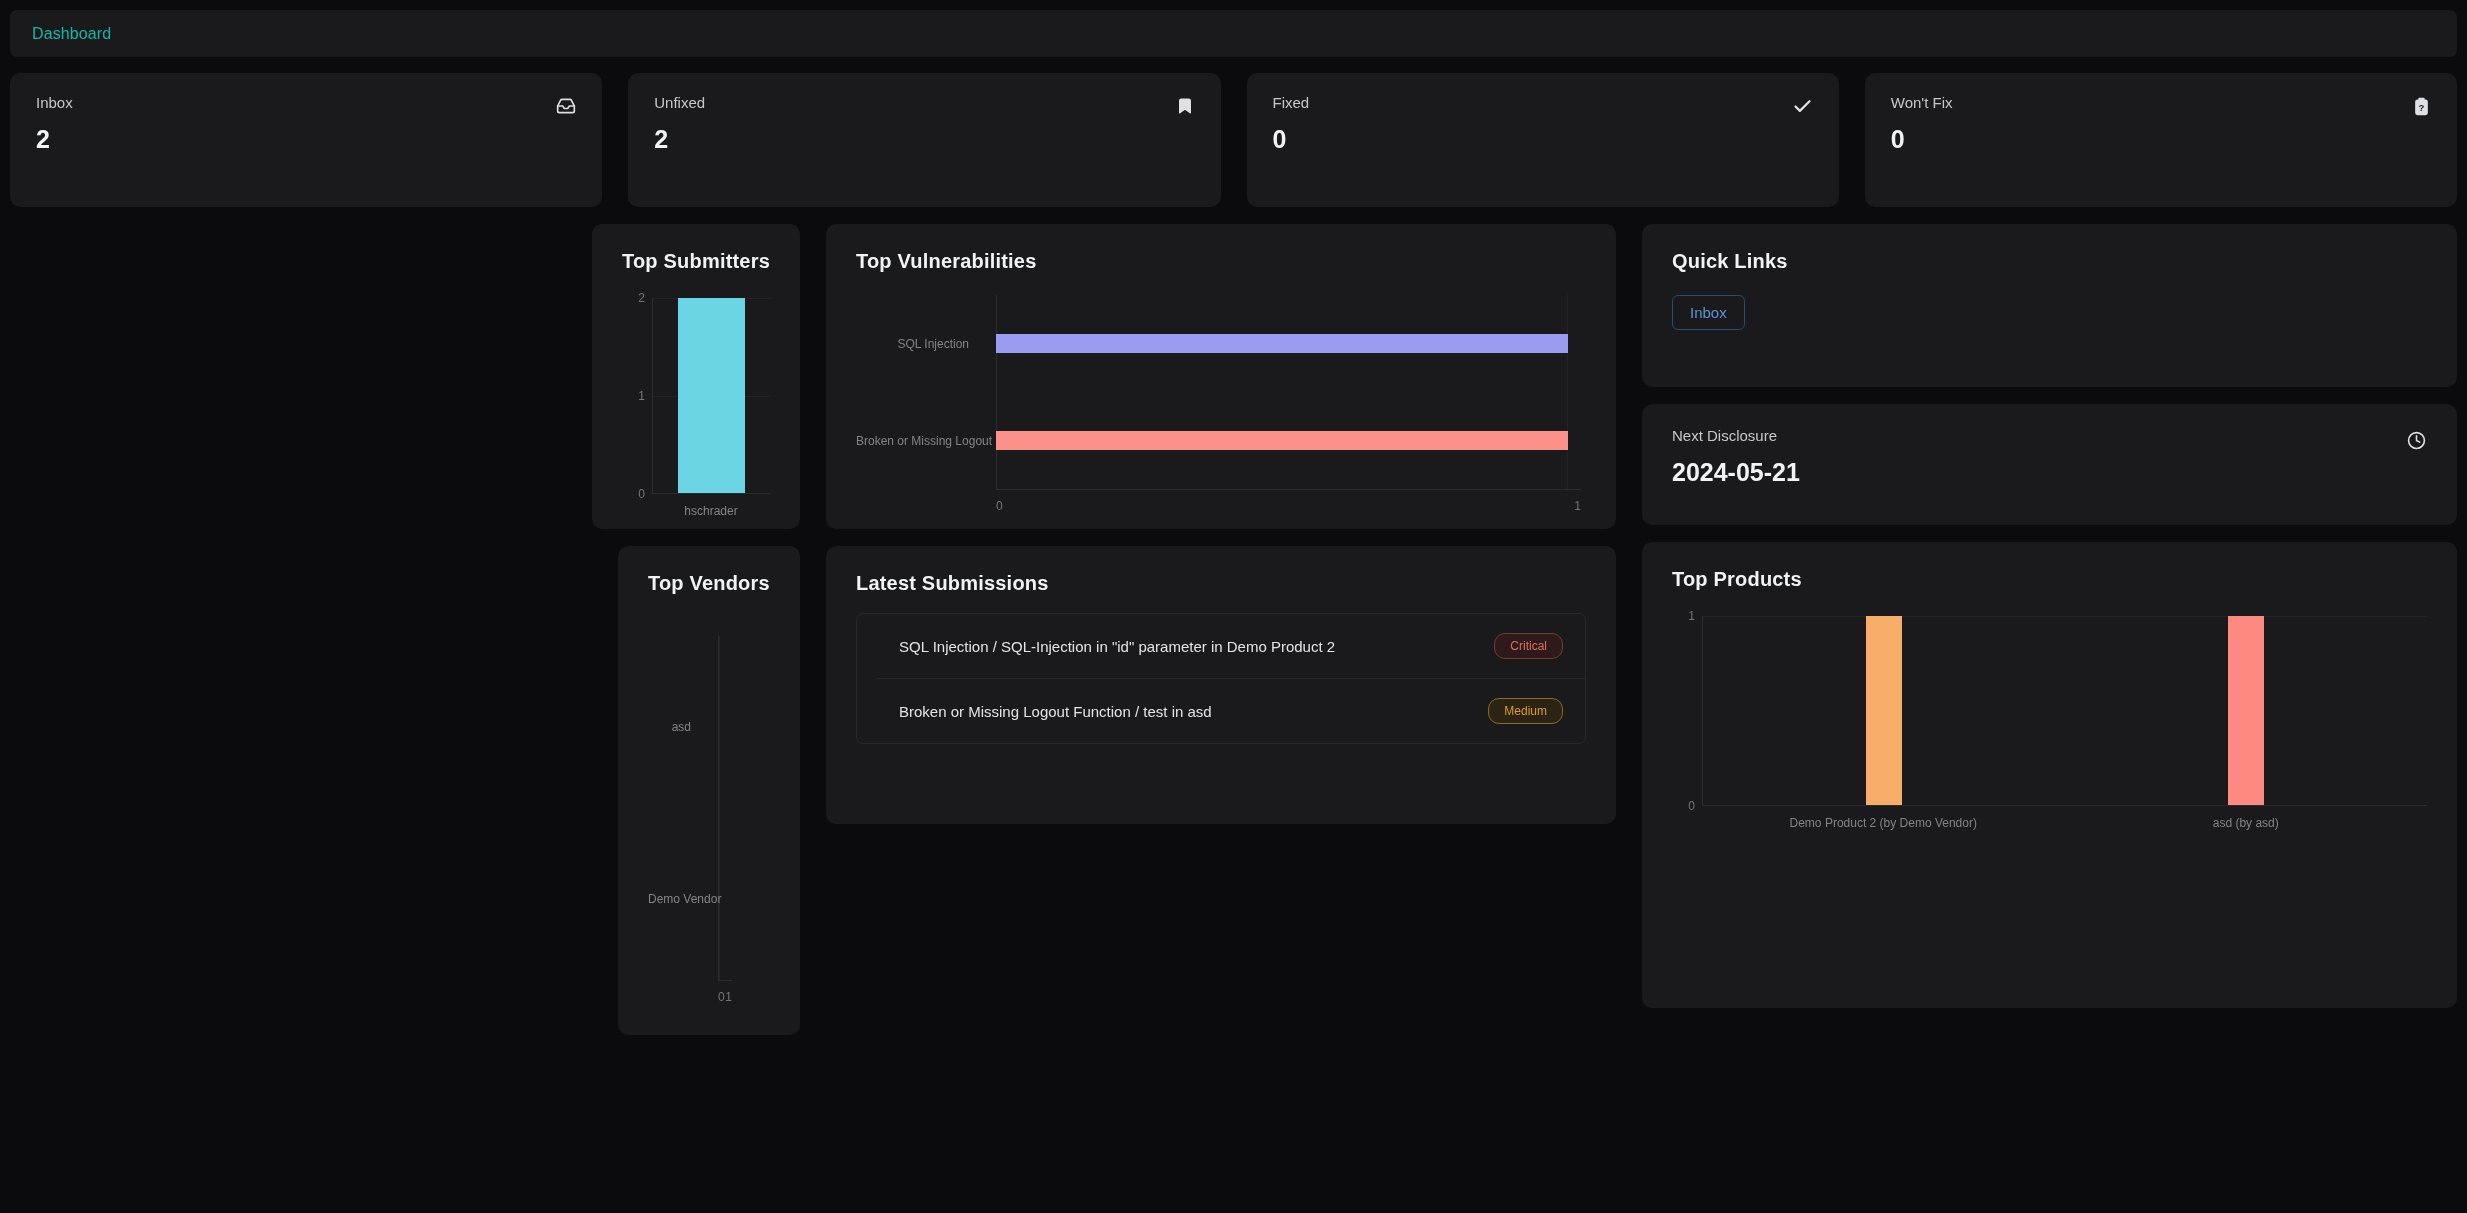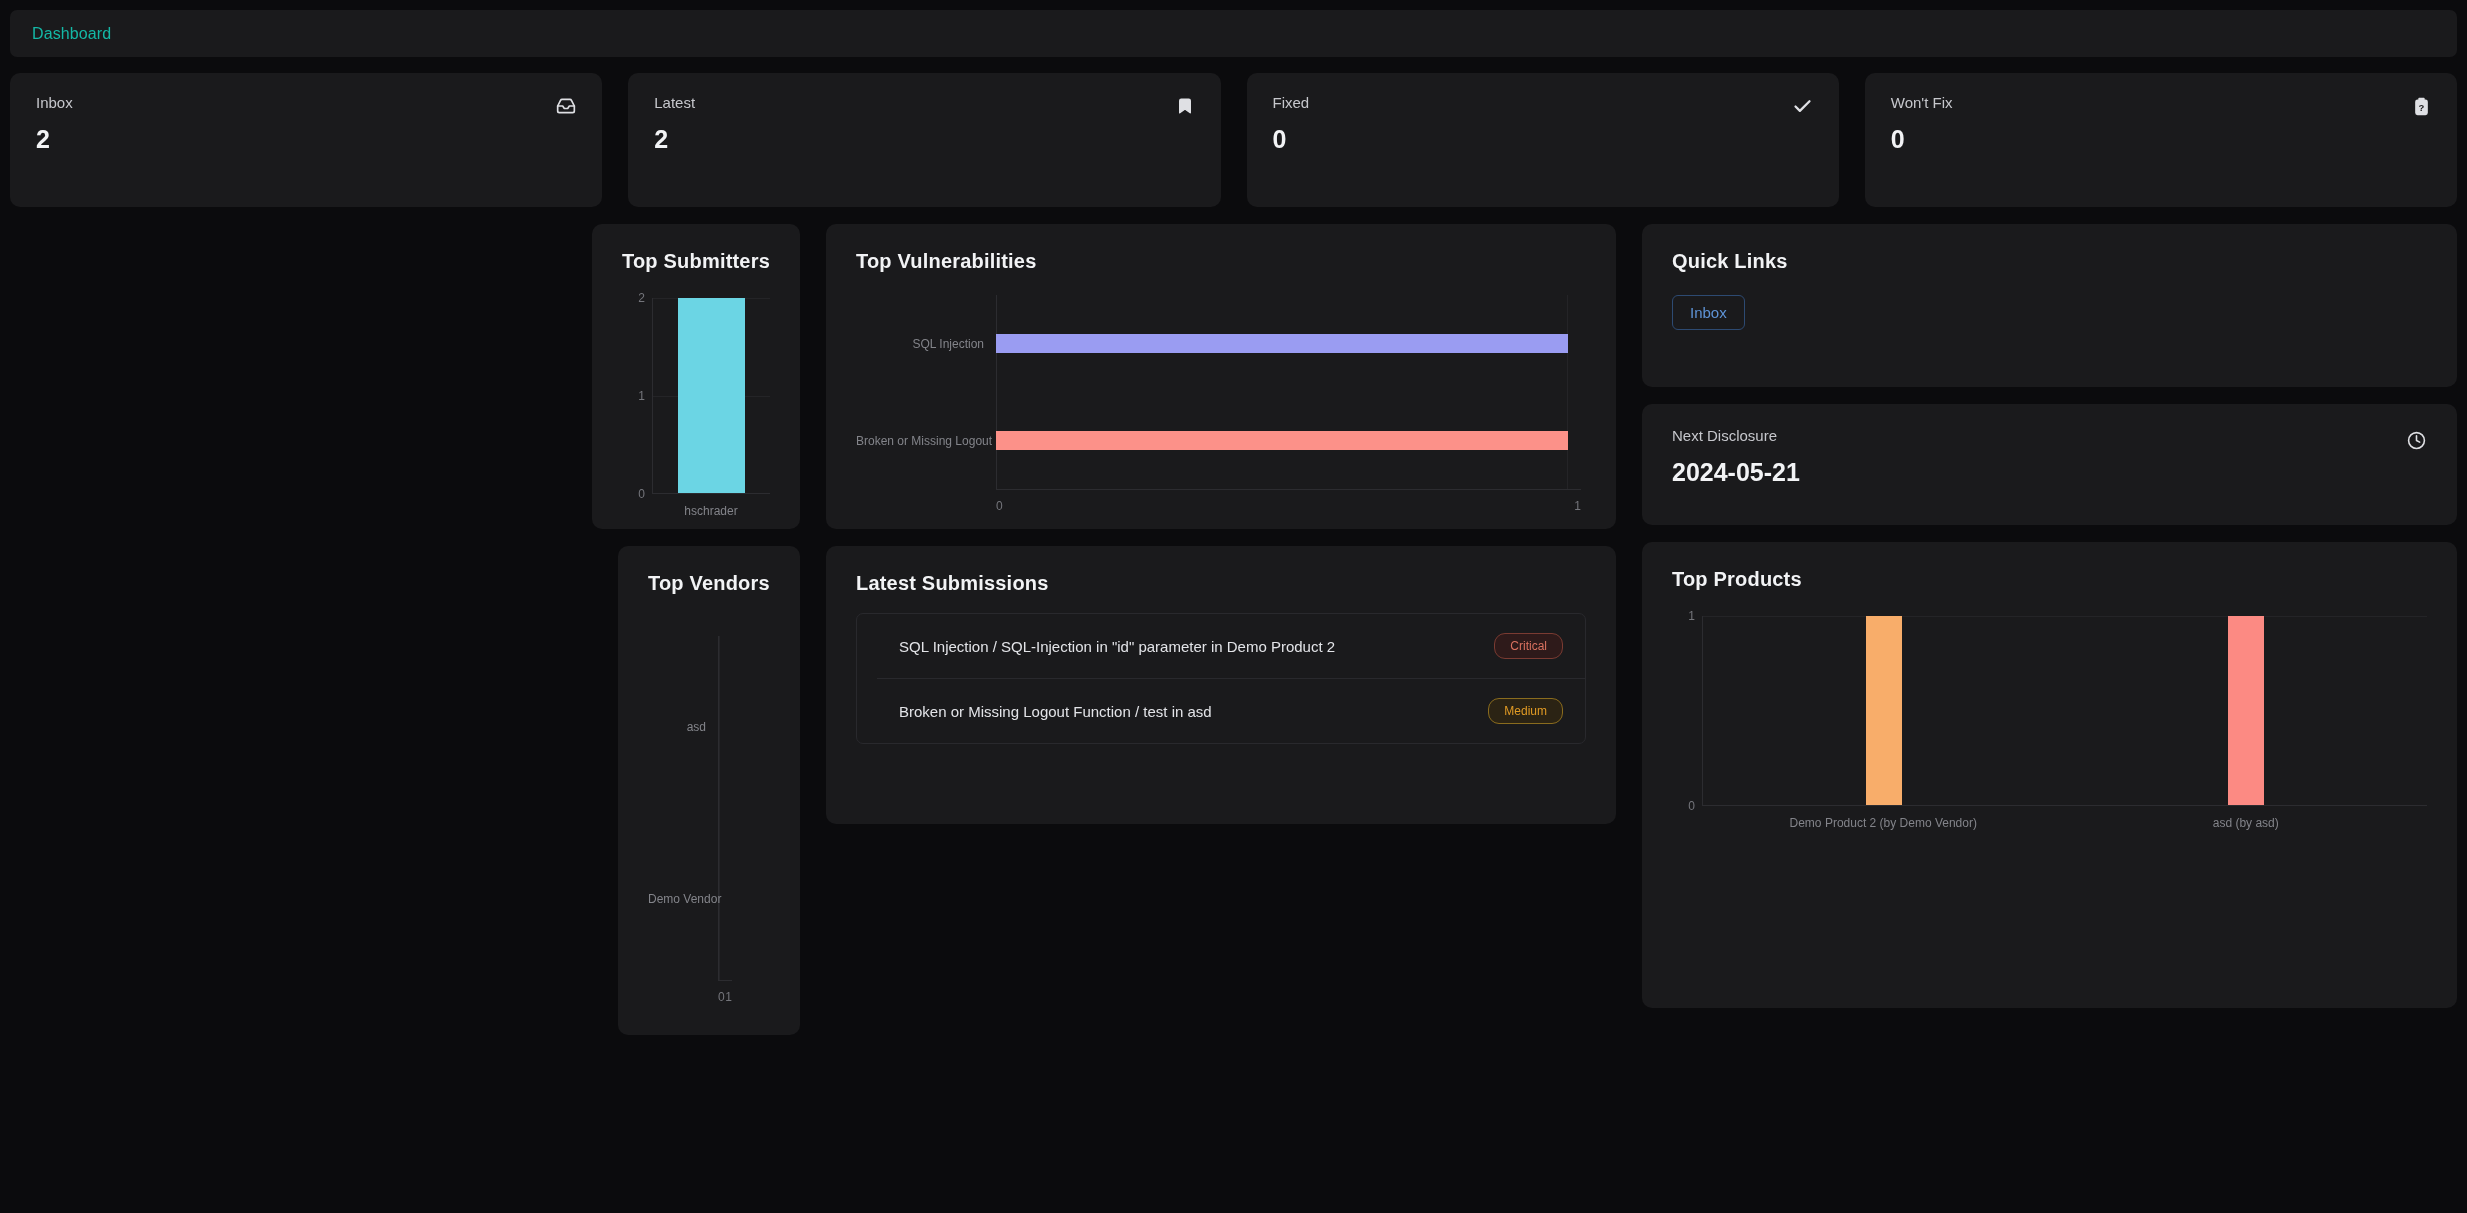--- a/index.html
+++ b/index.html
@@ -147,21 +147,21 @@
   .hchart-rows { position: relative; }
   .hrow {
     display: flex;
     align-items: center;
     position: relative;
   }
   .hrow-label {
     text-align: right;
     font-size: 12px;
     color: #83848a;
-    padding-right: 12px;
+    padding-right: 27px;
     white-space: nowrap;
   }
   .htrack {
     position: relative;
     flex: 1 1 auto;
   }
   .hbar { height: 19px; }
   .hplot-frame {
     position: absolute;
     top: 0; bottom: 0;
@@ -234,21 +234,21 @@
     <div class="stat-value">2</div>
     <div class="stat-icon">
       <svg width="20" height="20" viewBox="0 0 24 24" fill="none" stroke="currentColor" stroke-width="2" stroke-linecap="round" stroke-linejoin="round">
         <polyline points="22 12 16 12 14 15 10 15 8 12 2 12"></polyline>
         <path d="M5.45 5.11 2 12v6a2 2 0 0 0 2 2h16a2 2 0 0 0 2-2v-6l-3.45-6.89A2 2 0 0 0 16.76 4H7.24a2 2 0 0 0-1.79 1.11z"></path>
       </svg>
     </div>
   </div>
 
   <div class="stat-card">
-    <div class="stat-label">Latest</div>
+    <div class="stat-label">Unfixed</div>
     <div class="stat-value">2</div>
     <div class="stat-icon">
       <svg width="18" height="18" viewBox="0 0 24 24" fill="currentColor" stroke="currentColor" stroke-width="2" stroke-linecap="round" stroke-linejoin="round">
         <path d="M19 21l-7-5-7 5V5a2 2 0 0 1 2-2h10a2 2 0 0 1 2 2z"></path>
       </svg>
     </div>
   </div>
 
   <div class="stat-card">
     <div class="stat-label">Fixed</div>

